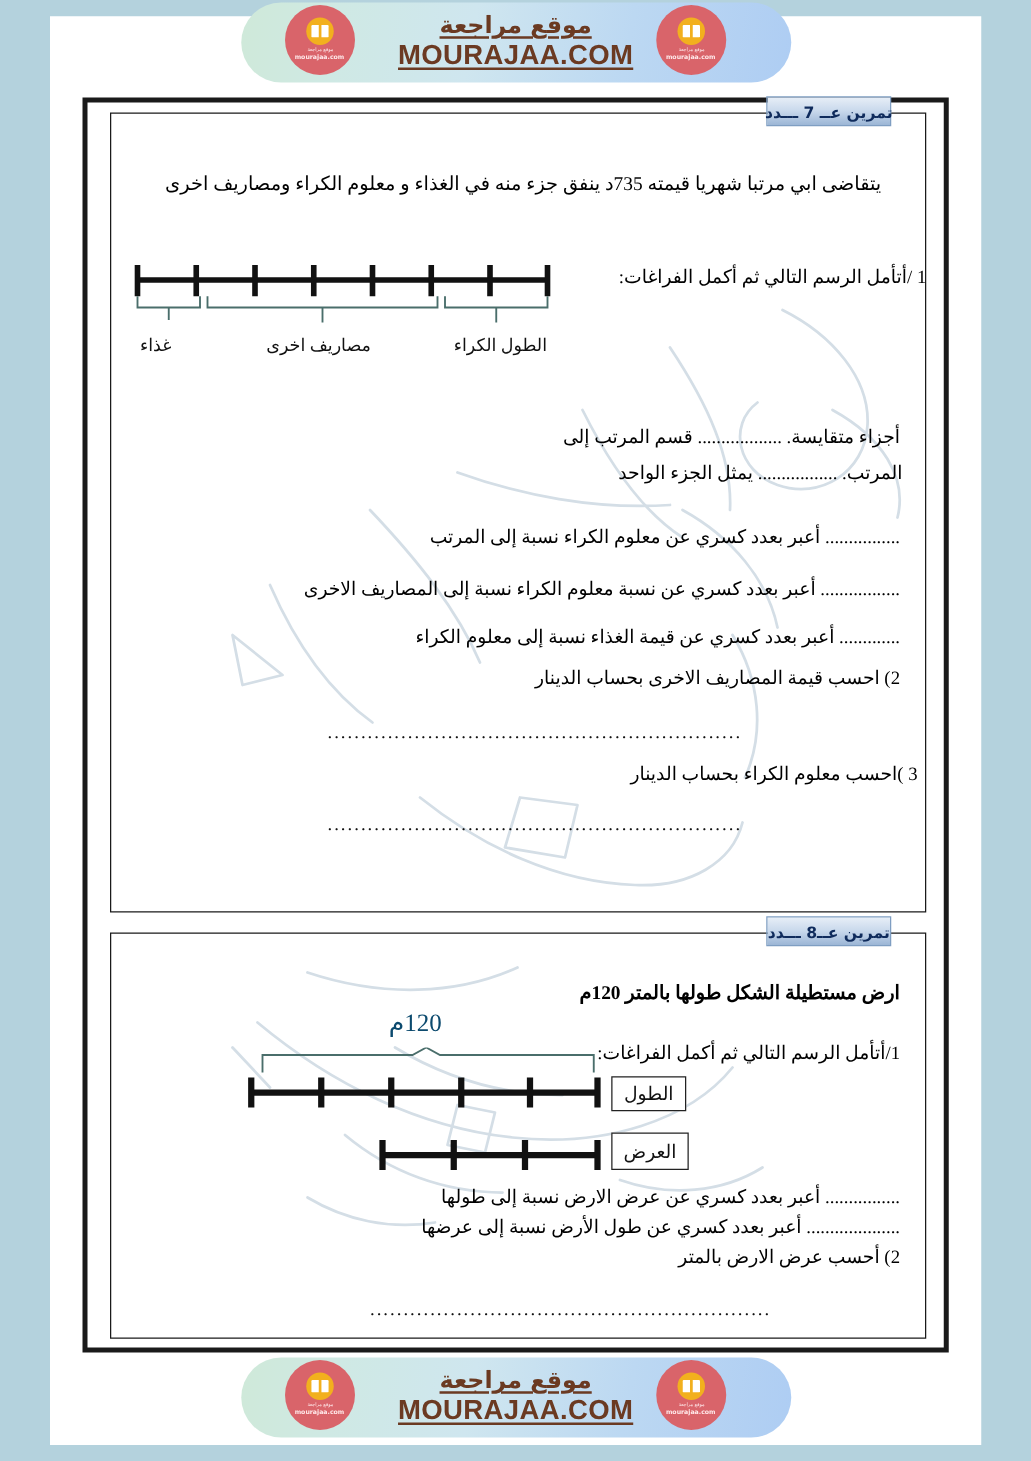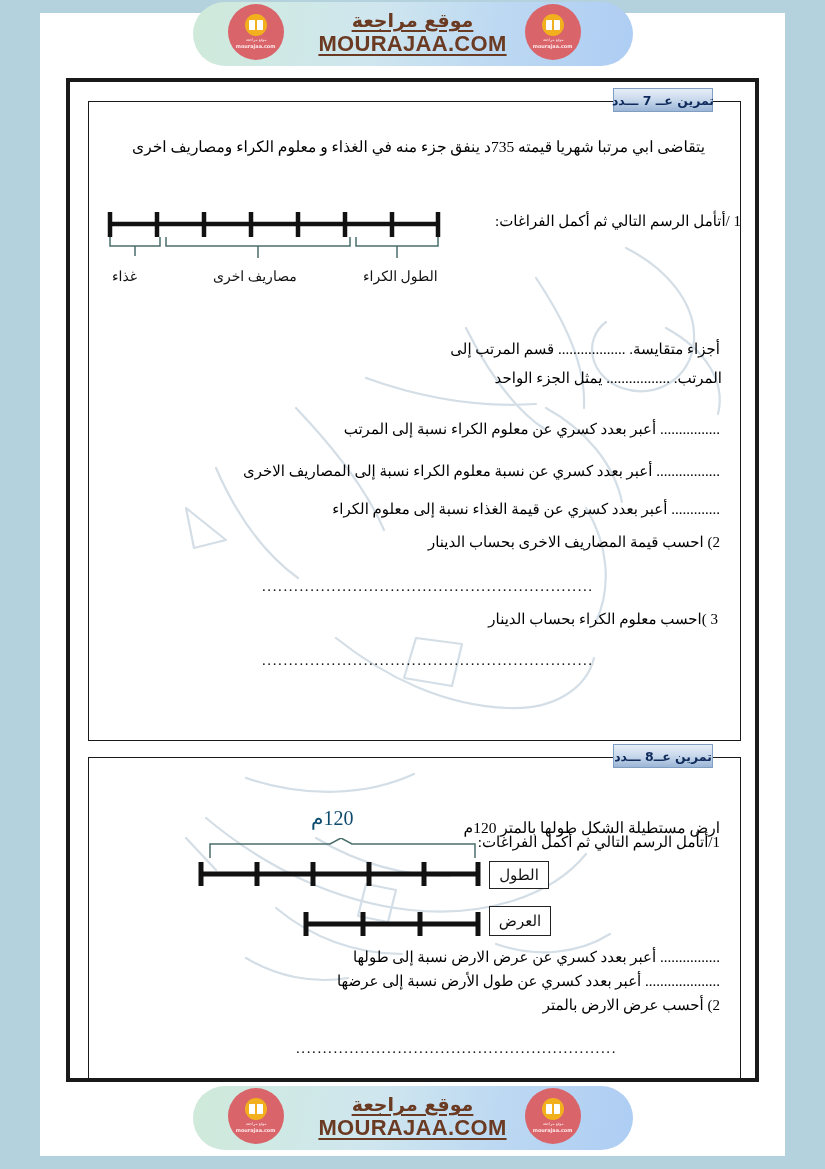--- a/index.html
+++ b/index.html
@@ -140,21 +140,20 @@
     z-index: 2;
   }
   .watermark svg { position: absolute; }
 
   
   .exercise {
     position: absolute;
     border: 1.6px solid #1a1a1a;
     background: transparent;
     z-index: 5;
-    margin-top: 11px;
   }
   #ex7 { left: 88px; top: 90px;  width: 653px; height: 640px; }
   #ex8 { left: 88px; top: 746px; width: 653px; height: 325px; }
 
   .ex-title {
     position: absolute;
     top: -14px; left: 524px;
     width: 100px; height: 24px;
     background: linear-gradient(180deg, #e7eef7 0%, #c9d9ec 48%, #9cb6d6 100%);
     border: 1px solid #7f9ec2;
@@ -328,28 +327,28 @@
   </div>
 
   <div class="ln blank" style="left:285px; top:500px; width:435px; text-align:right;">
     <span>.............</span>
     <span>أعبر بعدد كسري عن قيمة الغذاء  نسبة إلى معلوم الكراء</span>
   </div>
 
   <div class="ln q" style="left:400px; top:533px; width:320px;">2) احسب قيمة المصاريف الاخرى بحساب الدينار</div>
   <div class="dots-line" style="left:262px; top:578px;">..............................................................</div>
 
-  <div class="ln q" style="left:468px; top:610px; width:250px;">3 )احسب معلوم  الكراء بحساب الدينار</div>
+  <div class="ln q" style="left:484px; top:610px; width:250px;">3 )احسب معلوم  الكراء بحساب الدينار</div>
   <div class="dots-line" style="left:262px; top:652px;">..............................................................</div>
 
   <div class="exercise" id="ex8">
     <div class="ex-title">تمرين عــ8 ـــدد</div>
   </div>
 
-  <div class="ln stmt" style="left:420px; top:819px; width:300px;">ارض مستطيلة الشكل طولها بالمتر 120م</div>
+  <div class="ln stmt" style="left:420px; top:785px; width:300px;font-weight:bold;">ارض مستطيلة الشكل طولها بالمتر 120م</div>
 
   <div class="ln q" style="left:478px; top:833px; width:242px;">1/أتأمل الرسم التالي ثم أكمل الفراغات:</div>
 
   <div class="measure" style="left:311px; top:806px;">120م</div>
 
   <div class="diagram" style="left:205px; top:838px;">
     <svg width="275" height="22" viewBox="0 0 275 22" aria-hidden="true">
       <path d="M5 20 L5 6 L125 6 L136 0 L147 6 L270 6 L270 20" fill="none" stroke="#4a6e6b" stroke-width="1.5"></path>
     </svg>
   </div>

